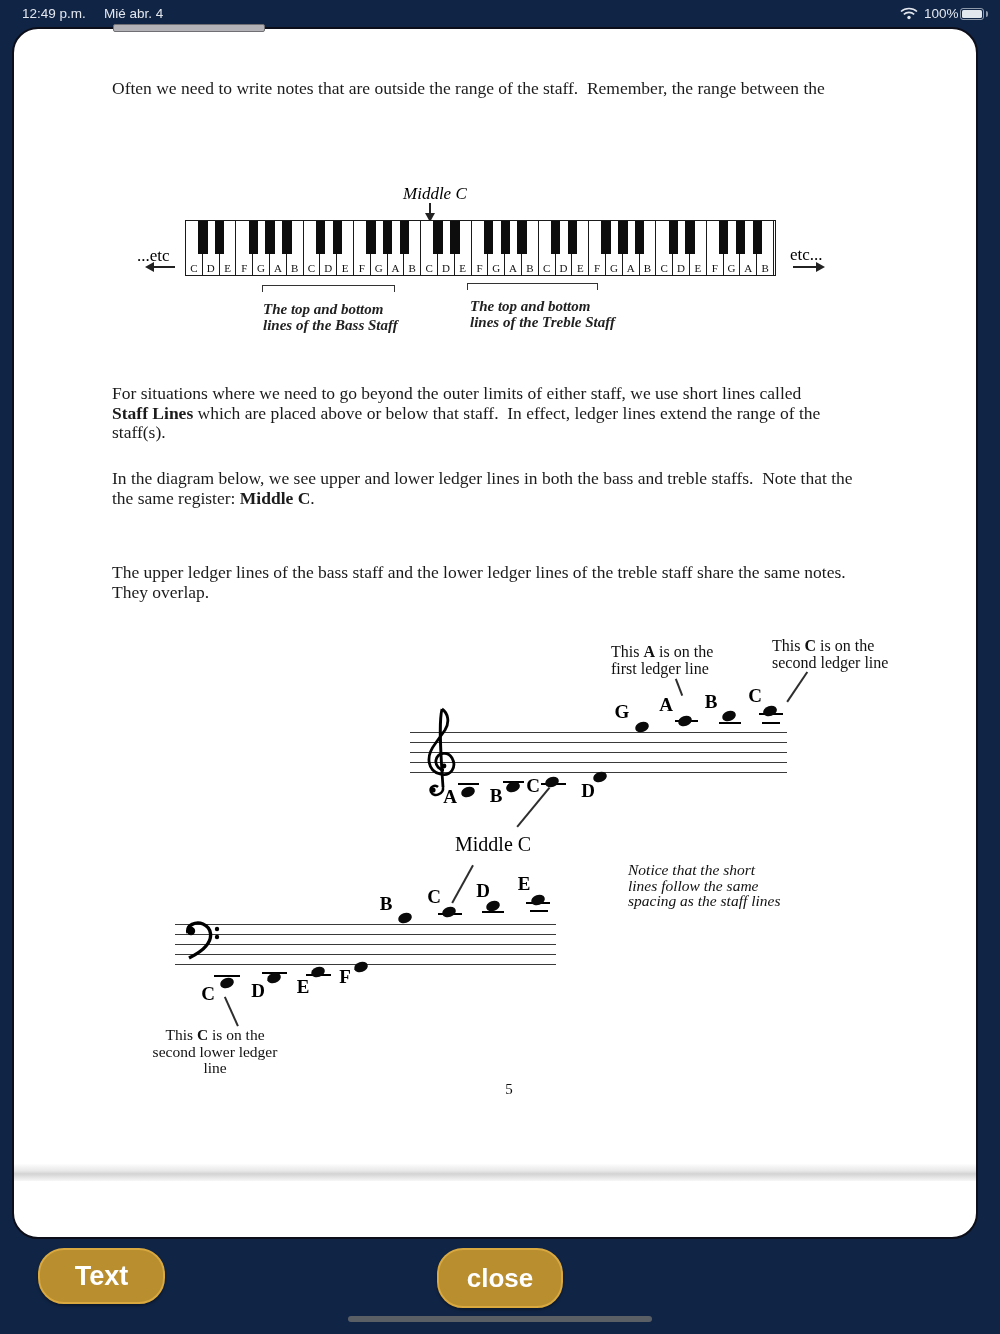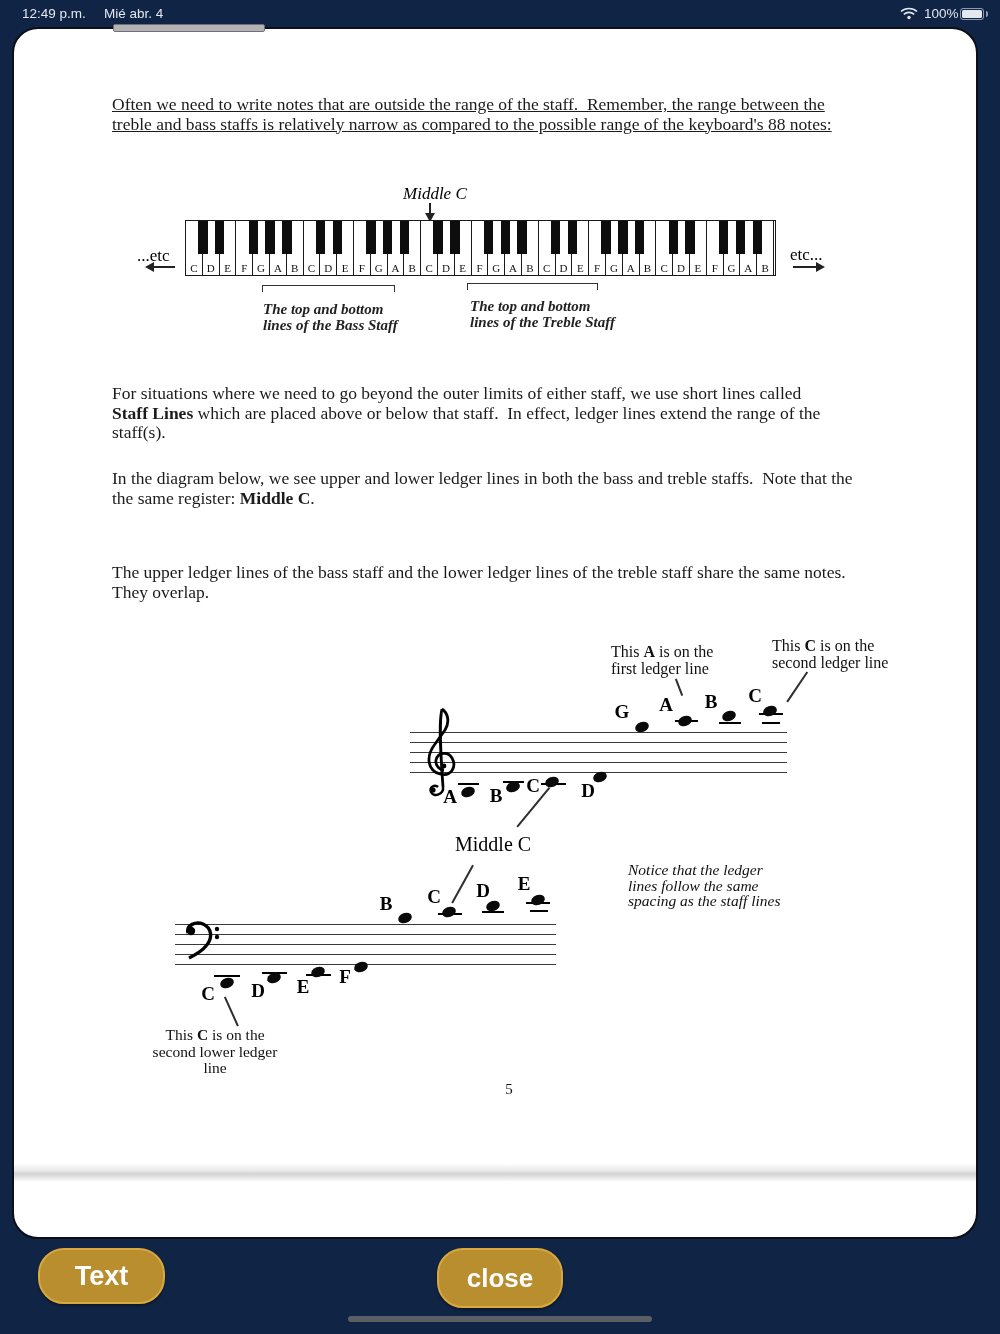--- a/index.html
+++ b/index.html
@@ -59,23 +59,22 @@
   </svg>
   <div class="abs sb-text" style="left:924px;top:6px;">100%</div>
   <div class="abs" style="left:960px;top:8px;width:24px;height:12px;border:1px solid rgba(227,231,238,0.6);border-radius:3px;">
     <div style="position:absolute;left:1px;top:1px;bottom:1px;width:20px;background:#e3e7ee;border-radius:1.5px;"></div>
   </div>
   <div class="abs" style="left:986px;top:11px;width:2px;height:6px;background:rgba(227,231,238,0.6);border-radius:0 2px 2px 0;"></div>
 
   <div class="abs card"></div>
   <div class="abs page-tab"></div>
 
-  <div class="abs para" style="left:112px;top:95px;text-decoration:underline;">
+  <div class="abs para" style="left:112px;top:79px;">
       <div class="rl"><span>Often we need to write notes that are outside the range of the staff.&nbsp; Remember, the range between the</span></div>
-      <div class="rl"><span>treble and bass staffs is relatively narrow as compared to the possible range of the keyboard's 88 notes:</span></div>
     </div>
 
   <div class="abs italic" style="left:403px;top:184px;font-size:17px;color:#000;">Middle C</div>
   <div class="abs vstem" style="left:429px;top:203px;height:11px;"></div>
   <div class="abs tri-down" style="left:425px;top:213px;"></div>
 
   <div class="abs" id="kb-keys">
       <div class="wkey" style="left: 0px; width: 16.8px;">
         <span>C</span>
       </div>
@@ -284,21 +283,21 @@
   <div class="abs seg" style="left:541px;top:783px;width:25px;"></div>
   <div class="abs note-head" style="left:552px;top:782px;"></div>
   <span class="abs note-letter" style="left:588px;top:791px;">D</span>
   <div class="abs note-head" style="left:600px;top:777px;"></div>
 
   <div class="abs pointer" style="left:517px;top:826px;width:50.5px;transform:rotate(-50.6deg);"></div>
   <div class="abs mc-label" style="left:455px;top:833px;">Middle C</div>
   <div class="abs pointer" style="left:452px;top:902px;width:43.4px;transform:rotate(-61deg);"></div>
 
   <div class="abs italic" style="left:628px;top:862px;font-size:15.5px;line-height:15.5px;color:#111;">
-      <div class="rl"><span>Notice that the ledger</span></div>
+      <div class="rl"><span>Notice that the short</span></div>
       <div class="rl"><span>lines follow the same</span></div>
       <div class="rl"><span>spacing as the staff lines</span></div>
     </div>
 
   <span class="abs note-letter" style="left:386px;top:904px;">B</span>
   <div class="abs note-head" style="left:405px;top:918px;"></div>
   <span class="abs note-letter" style="left:434px;top:897px;">C</span>
   <div class="abs seg" style="left:438px;top:913px;width:24px;"></div>
   <div class="abs note-head" style="left:449px;top:912px;"></div>
   <span class="abs note-letter" style="left:483px;top:891px;">D</span>

